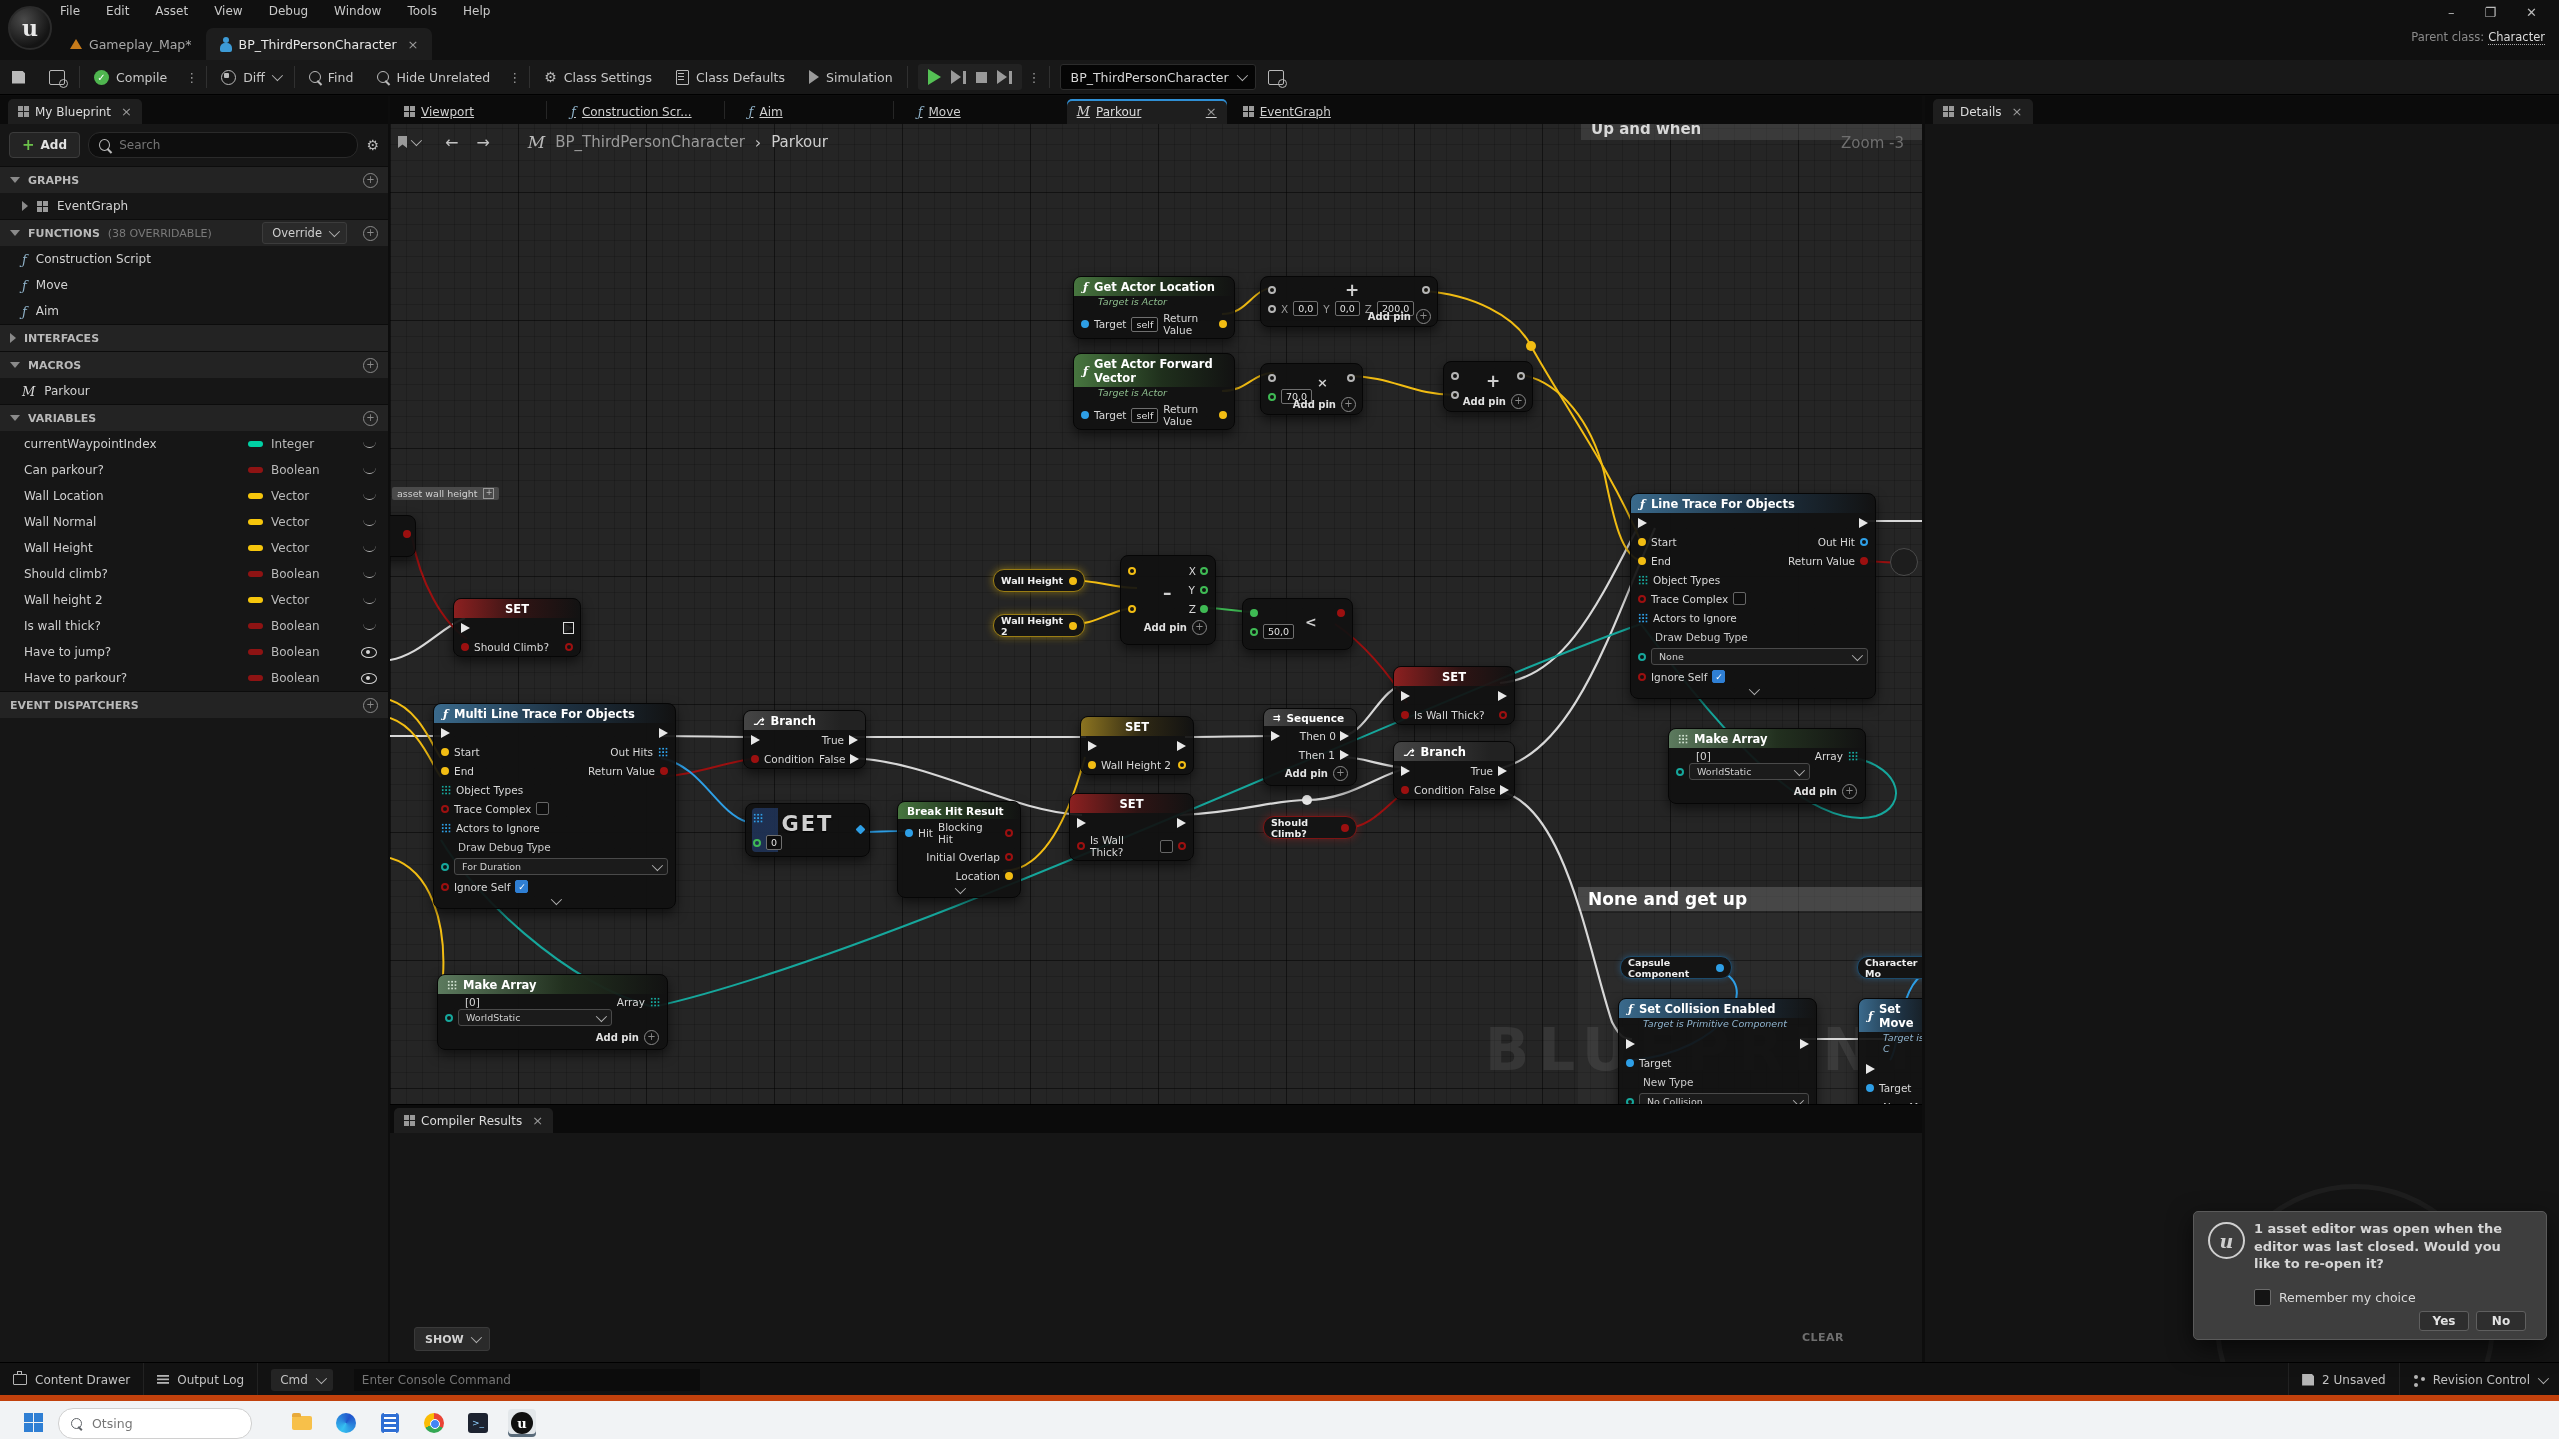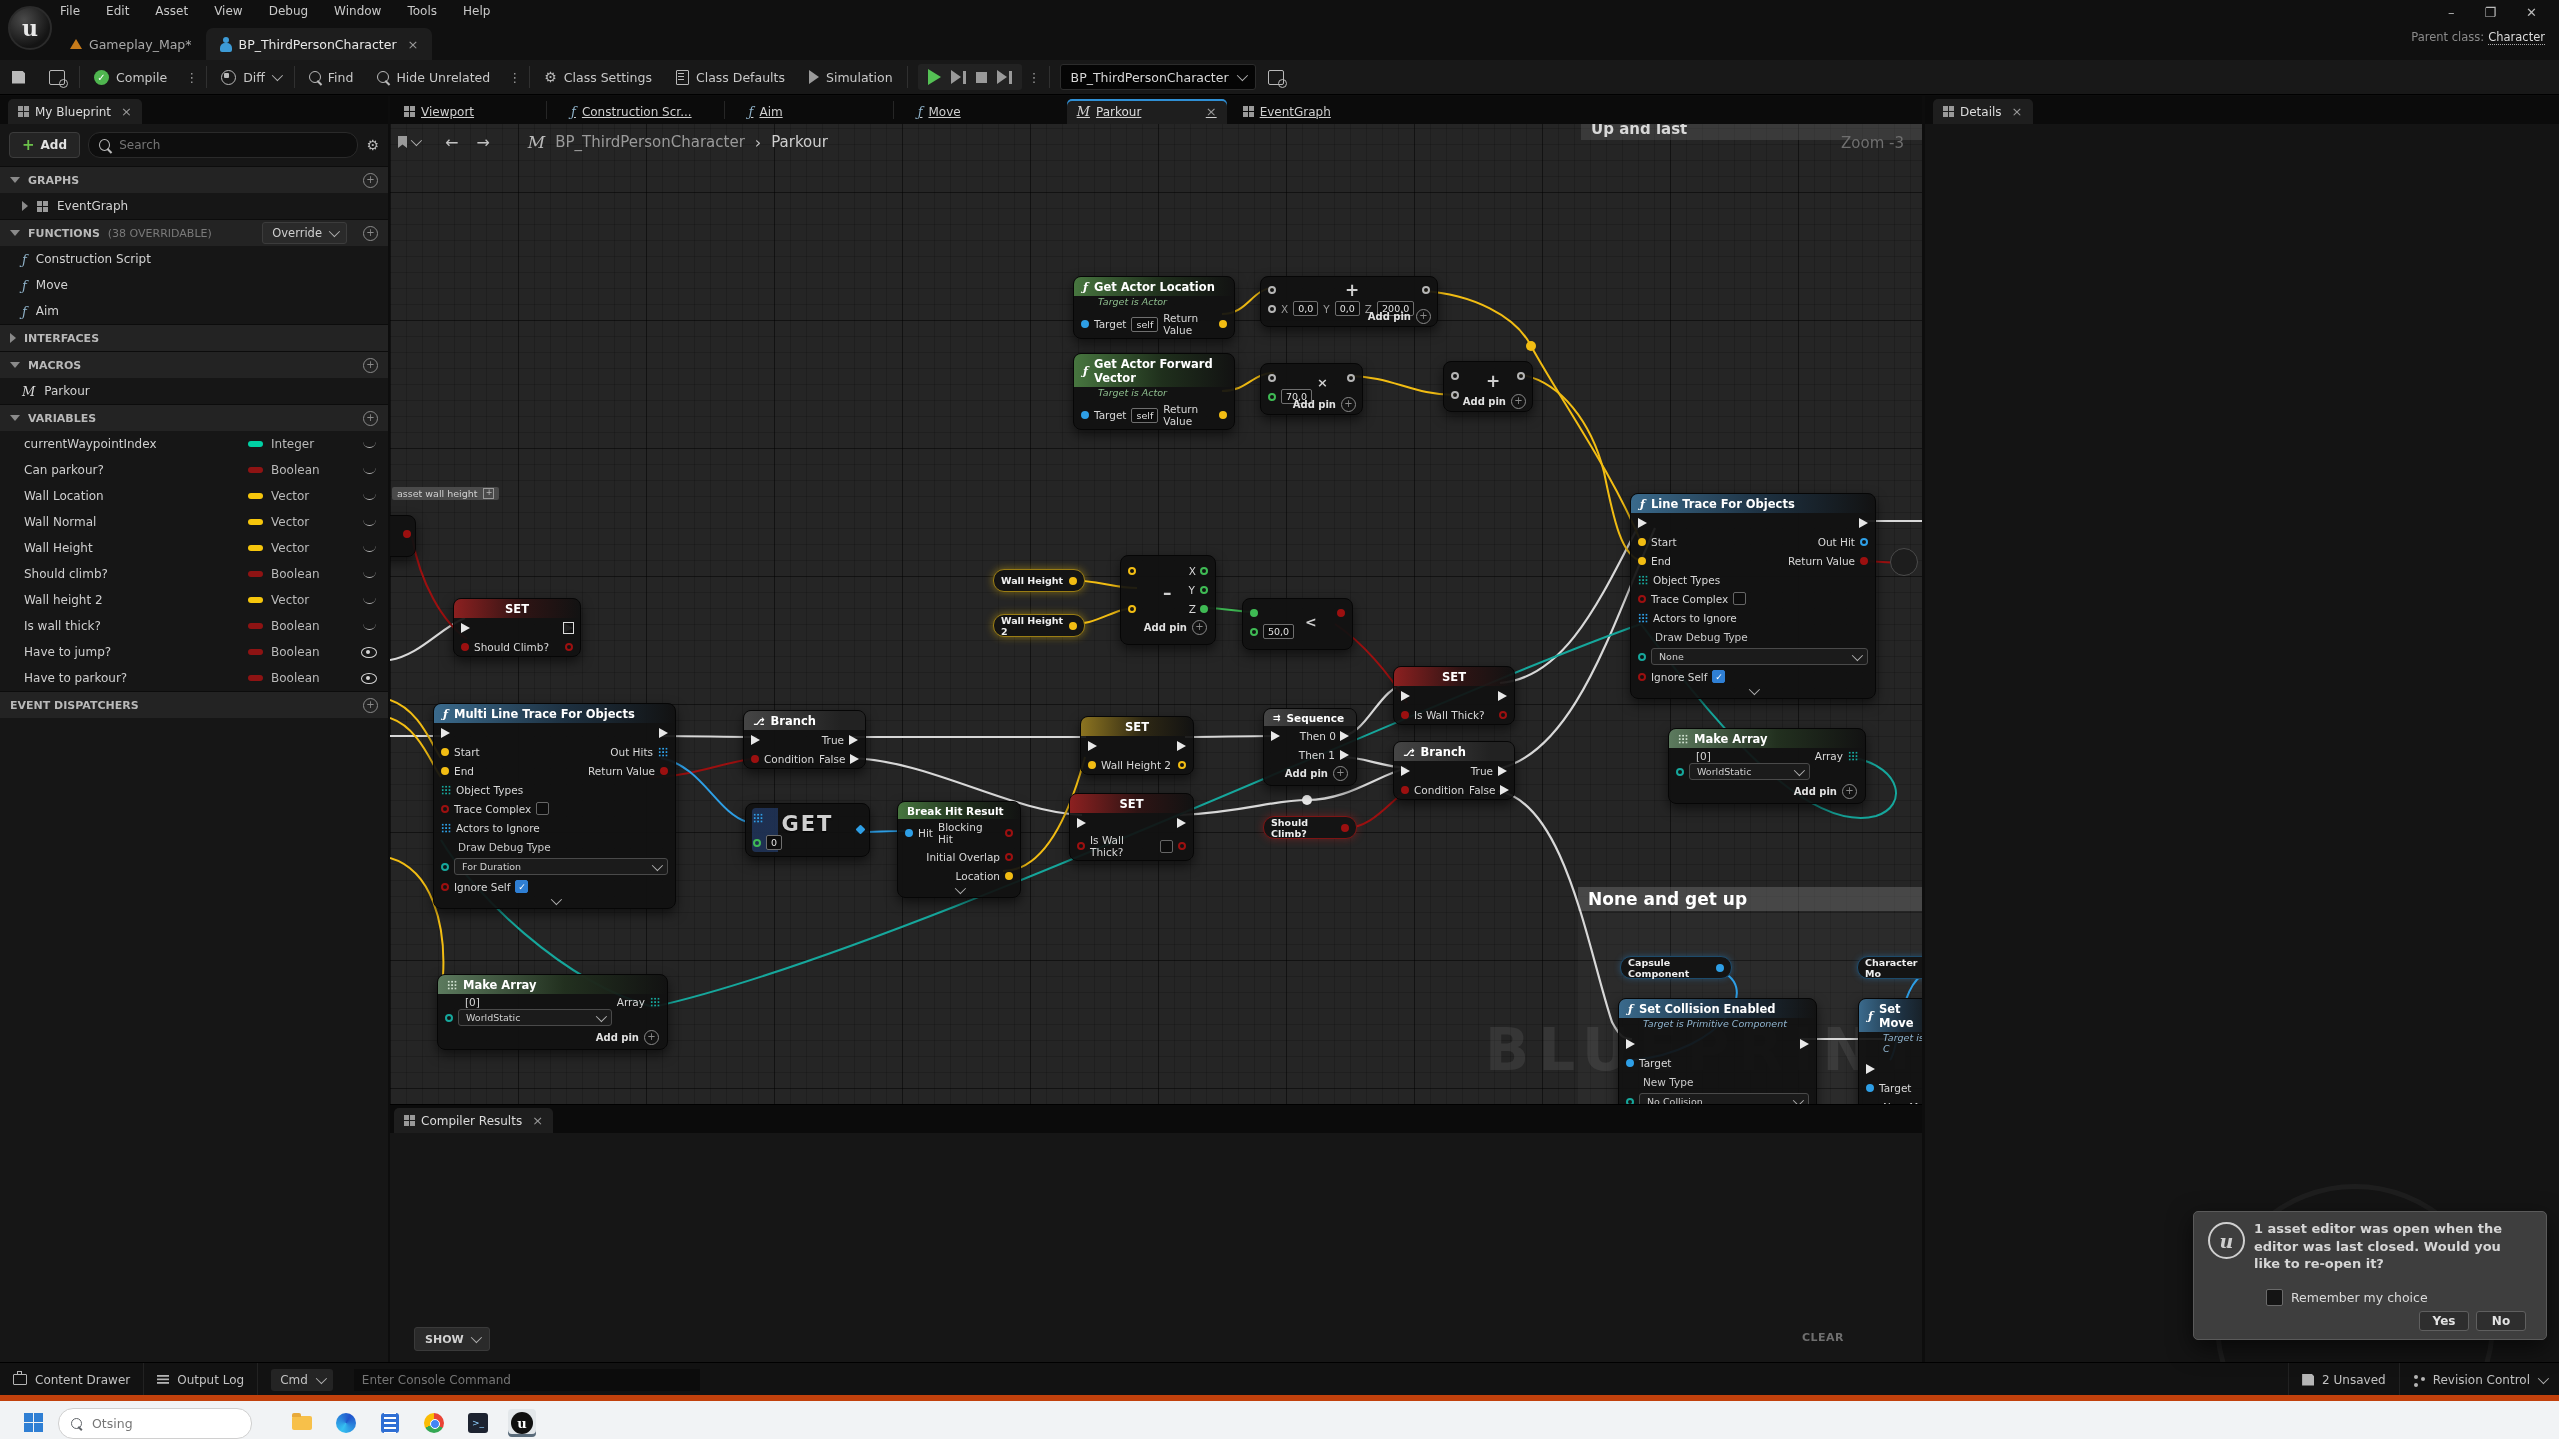--- a/index.html
+++ b/index.html
@@ -158,21 +158,21 @@
   .sbright{margin-left:auto;display:flex;height:100%;align-items:center;}
   .floppy2{width:12px;height:12px;background:#b5b5b5;clip-path:polygon(0 0,78% 0,100% 22%,100% 100%,0 100%);}
   .branch-ic{width:12px;height:12px;position:relative;}
   .branch-ic::before{content:"";position:absolute;left:1px;top:1px;width:4px;height:4px;border-radius:50%;background:#b5b5b5;box-shadow:7px 2px 0 #b5b5b5,0 8px 0 #b5b5b5;}
   
   #dialog{position:absolute;left:2193px;top:1211px;width:352px;height:127px;background:#3e3e3e;border:1px solid #5a5a5a;
           border-radius:5px;box-shadow:0 8px 24px rgba(0,0,0,.6);z-index:20;color:#dadada;}
   .dlg-logo{position:absolute;left:14px;top:10px;width:33px;height:33px;border-radius:50%;border:2px solid #cfcfcf;
             display:flex;align-items:center;justify-content:center;font-family:"DejaVu Serif",serif;font-style:italic;font-weight:bold;font-size:19px;color:#cfcfcf;}
   .dlg-msg{position:absolute;left:60px;top:8px;width:272px;font-size:13px;font-weight:bold;line-height:1.35;color:#d6d6d6;}
-  .dlg-check{position:absolute;left:72px;top:77px;display:flex;align-items:center;gap:8px;font-size:12.5px;}
+  .dlg-check{position:absolute;left:60px;top:77px;display:flex;align-items:center;gap:8px;font-size:12.5px;}
   .dlg-cb{width:15px;height:15px;background:#141414;border:1px solid #6a6a6a;border-radius:2px;}
   .dlg-btns{position:absolute;right:20px;bottom:8px;display:flex;gap:7px;}
   .dlg-btn{min-width:48px;height:18px;background:#2e2e2e;border:1px solid #5f5f5f;border-radius:3px;color:#e2e2e2;
            font-size:12px;display:flex;align-items:center;justify-content:center;font-weight:bold;}
   
   #taskbar{position:absolute;left:0;top:1395px;width:2559px;height:44px;background:#f1f3f5;border-top:6px solid #c2410c;color:#333;}
   .win-logo{position:absolute;left:24px;top:12px;width:19px;height:19px;background:
      linear-gradient(#2f7fd4,#2f7fd4) 0 0/9px 9px no-repeat,linear-gradient(#2f7fd4,#2f7fd4) 10px 0/9px 9px no-repeat,
      linear-gradient(#2f7fd4,#2f7fd4) 0 10px/9px 9px no-repeat,linear-gradient(#2f7fd4,#2f7fd4) 10px 10px/9px 9px no-repeat;}
   .tb-search{position:absolute;left:58px;top:7px;width:168px;height:29px;background:#fff;border:1px solid #d0d0d0;border-radius:15px;
@@ -455,21 +455,21 @@
     </div>
 
     <div class="lheader">
       <span>EVENT DISPATCHERS</span>
       <span class="plus-c">+</span>
     </div>
   </div>
 
   <div id="graph">
 
-    <div class="comment-head" style="left:1191px;top:22px;width:335px;color:#d8d8d8;background:rgba(110,110,110,.30);">Up and last</div>
+    <div class="comment-head" style="left:1191px;top:22px;width:335px;color:#d8d8d8;background:rgba(110,110,110,.30);">Up and when</div>
     <div class="zoomlabel">Zoom -3</div>
     <div class="abs" style="left:1188px;top:817px;width:344px;height:191px;background:rgba(255,255,255,.03);z-index:1;"></div>
     <div class="comment-head" style="left:1188px;top:791px;width:328px;font-size:17px;">None and get up</div>
     <div class="watermark" style="left:1095px;top:920px;">BLUEPRINT</div>
 
     <svg class="wires" viewBox="390 96 1532 1266">
       <g fill="none">
 
         <path d="M390,660 C420,655 440,628 465,618" stroke="#d8d8d8" stroke-width="2.2"></path>
         <path d="M390,736 L441,736" stroke="#d8d8d8" stroke-width="2.2"></path>

